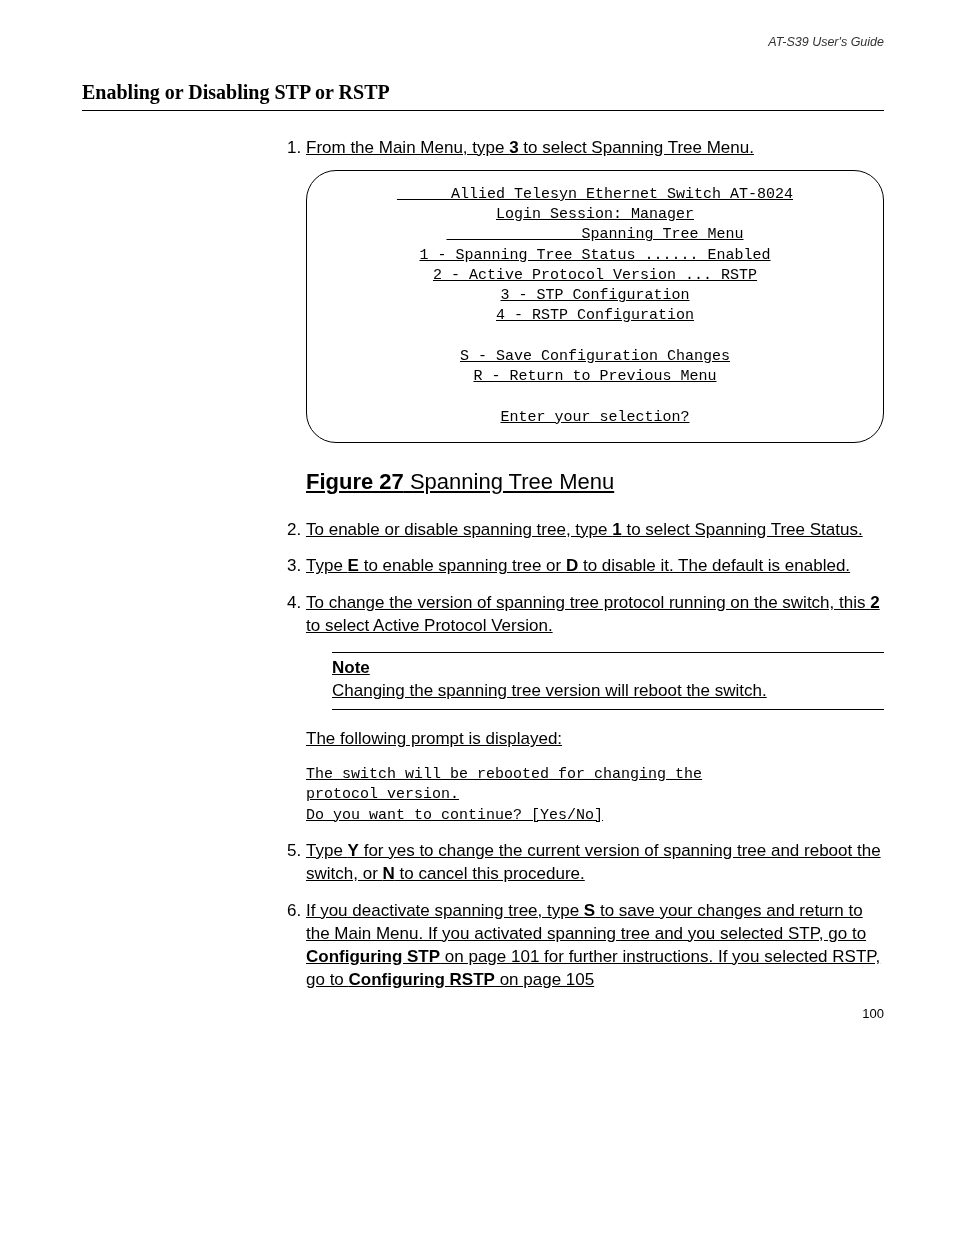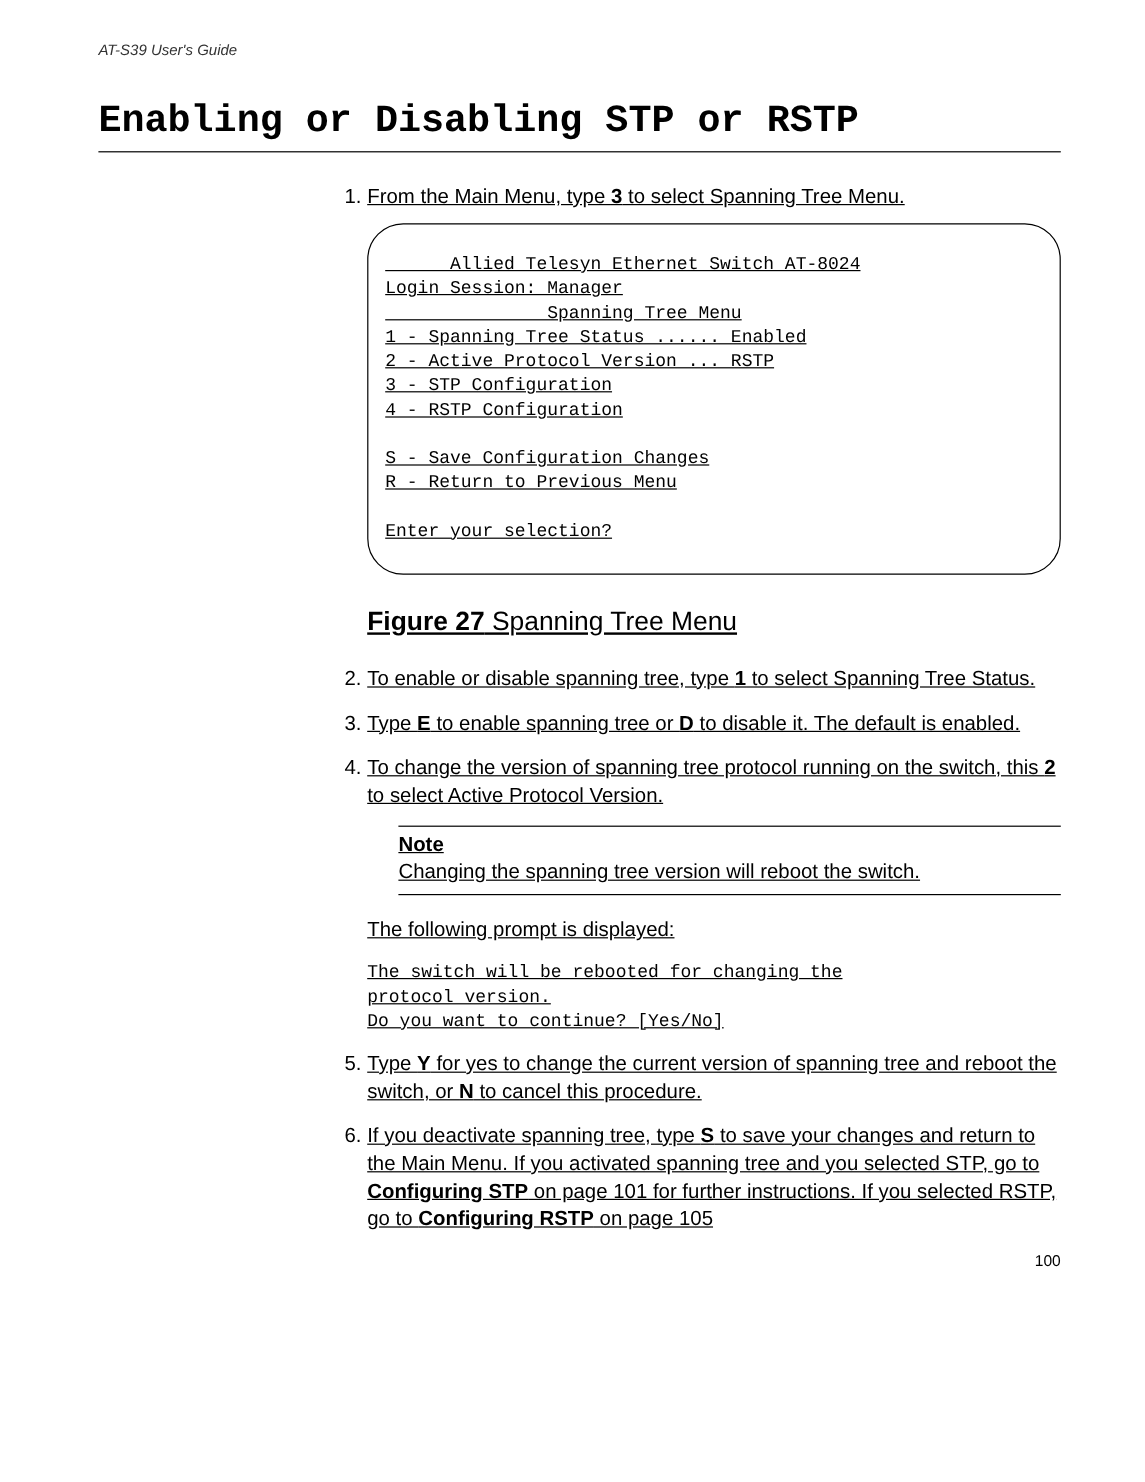--- a/index.html
+++ b/index.html
@@ -7,29 +7,30 @@
     font-size: 17px;
     color: #000;
     background: #fff;
     margin: 0;
     padding: 34px 70px 50px 82px;
     box-sizing: border-box;
     width: 954px;
     line-height: 1.35;
   }
   .header-right {
+    text-align: right;
     font-size: 12.5px;
     font-style: italic;
     color: #333;
     margin-bottom: 28px;
   }
   h1 {
-    font-family: Liberation Mono, monospace;
+    font-family: Liberation Serif, serif;
     font-weight: bold;
-    font-size: 32px;
+    font-size: 20px;
     margin: 0 0 4px 0;
   }
   .rule {
     border: none;
     border-top: 1px solid #000;
     margin: 0 0 26px 0;
   }
   .content {
     margin-left: 198px;
   }
@@ -40,23 +41,24 @@
     text-decoration: underline;
   }
   ol.steps > li { margin-bottom: 14px; }
   .substep { margin: 10px 0 14px 0; }
   .terminal {
     font-family: "Courier New", monospace;
     font-size: 15px;
     white-space: pre;
     border: 1.4px solid #000;
     border-radius: 30px;
-    padding: 24px 14px;
+    padding: 14px 14px;
     margin: 10px 0 24px 0;
     line-height: 1.35;
+    text-align: center;
   }
   .figcap {
     text-align: left;
     margin: 0 0 22px 0;
     font-size: 22px;
   }
   .figcap .figlabel { font-weight: bold; }
   .notebox {
     margin: 14px 0 18px 26px;
     border-top: 1px solid #000;

